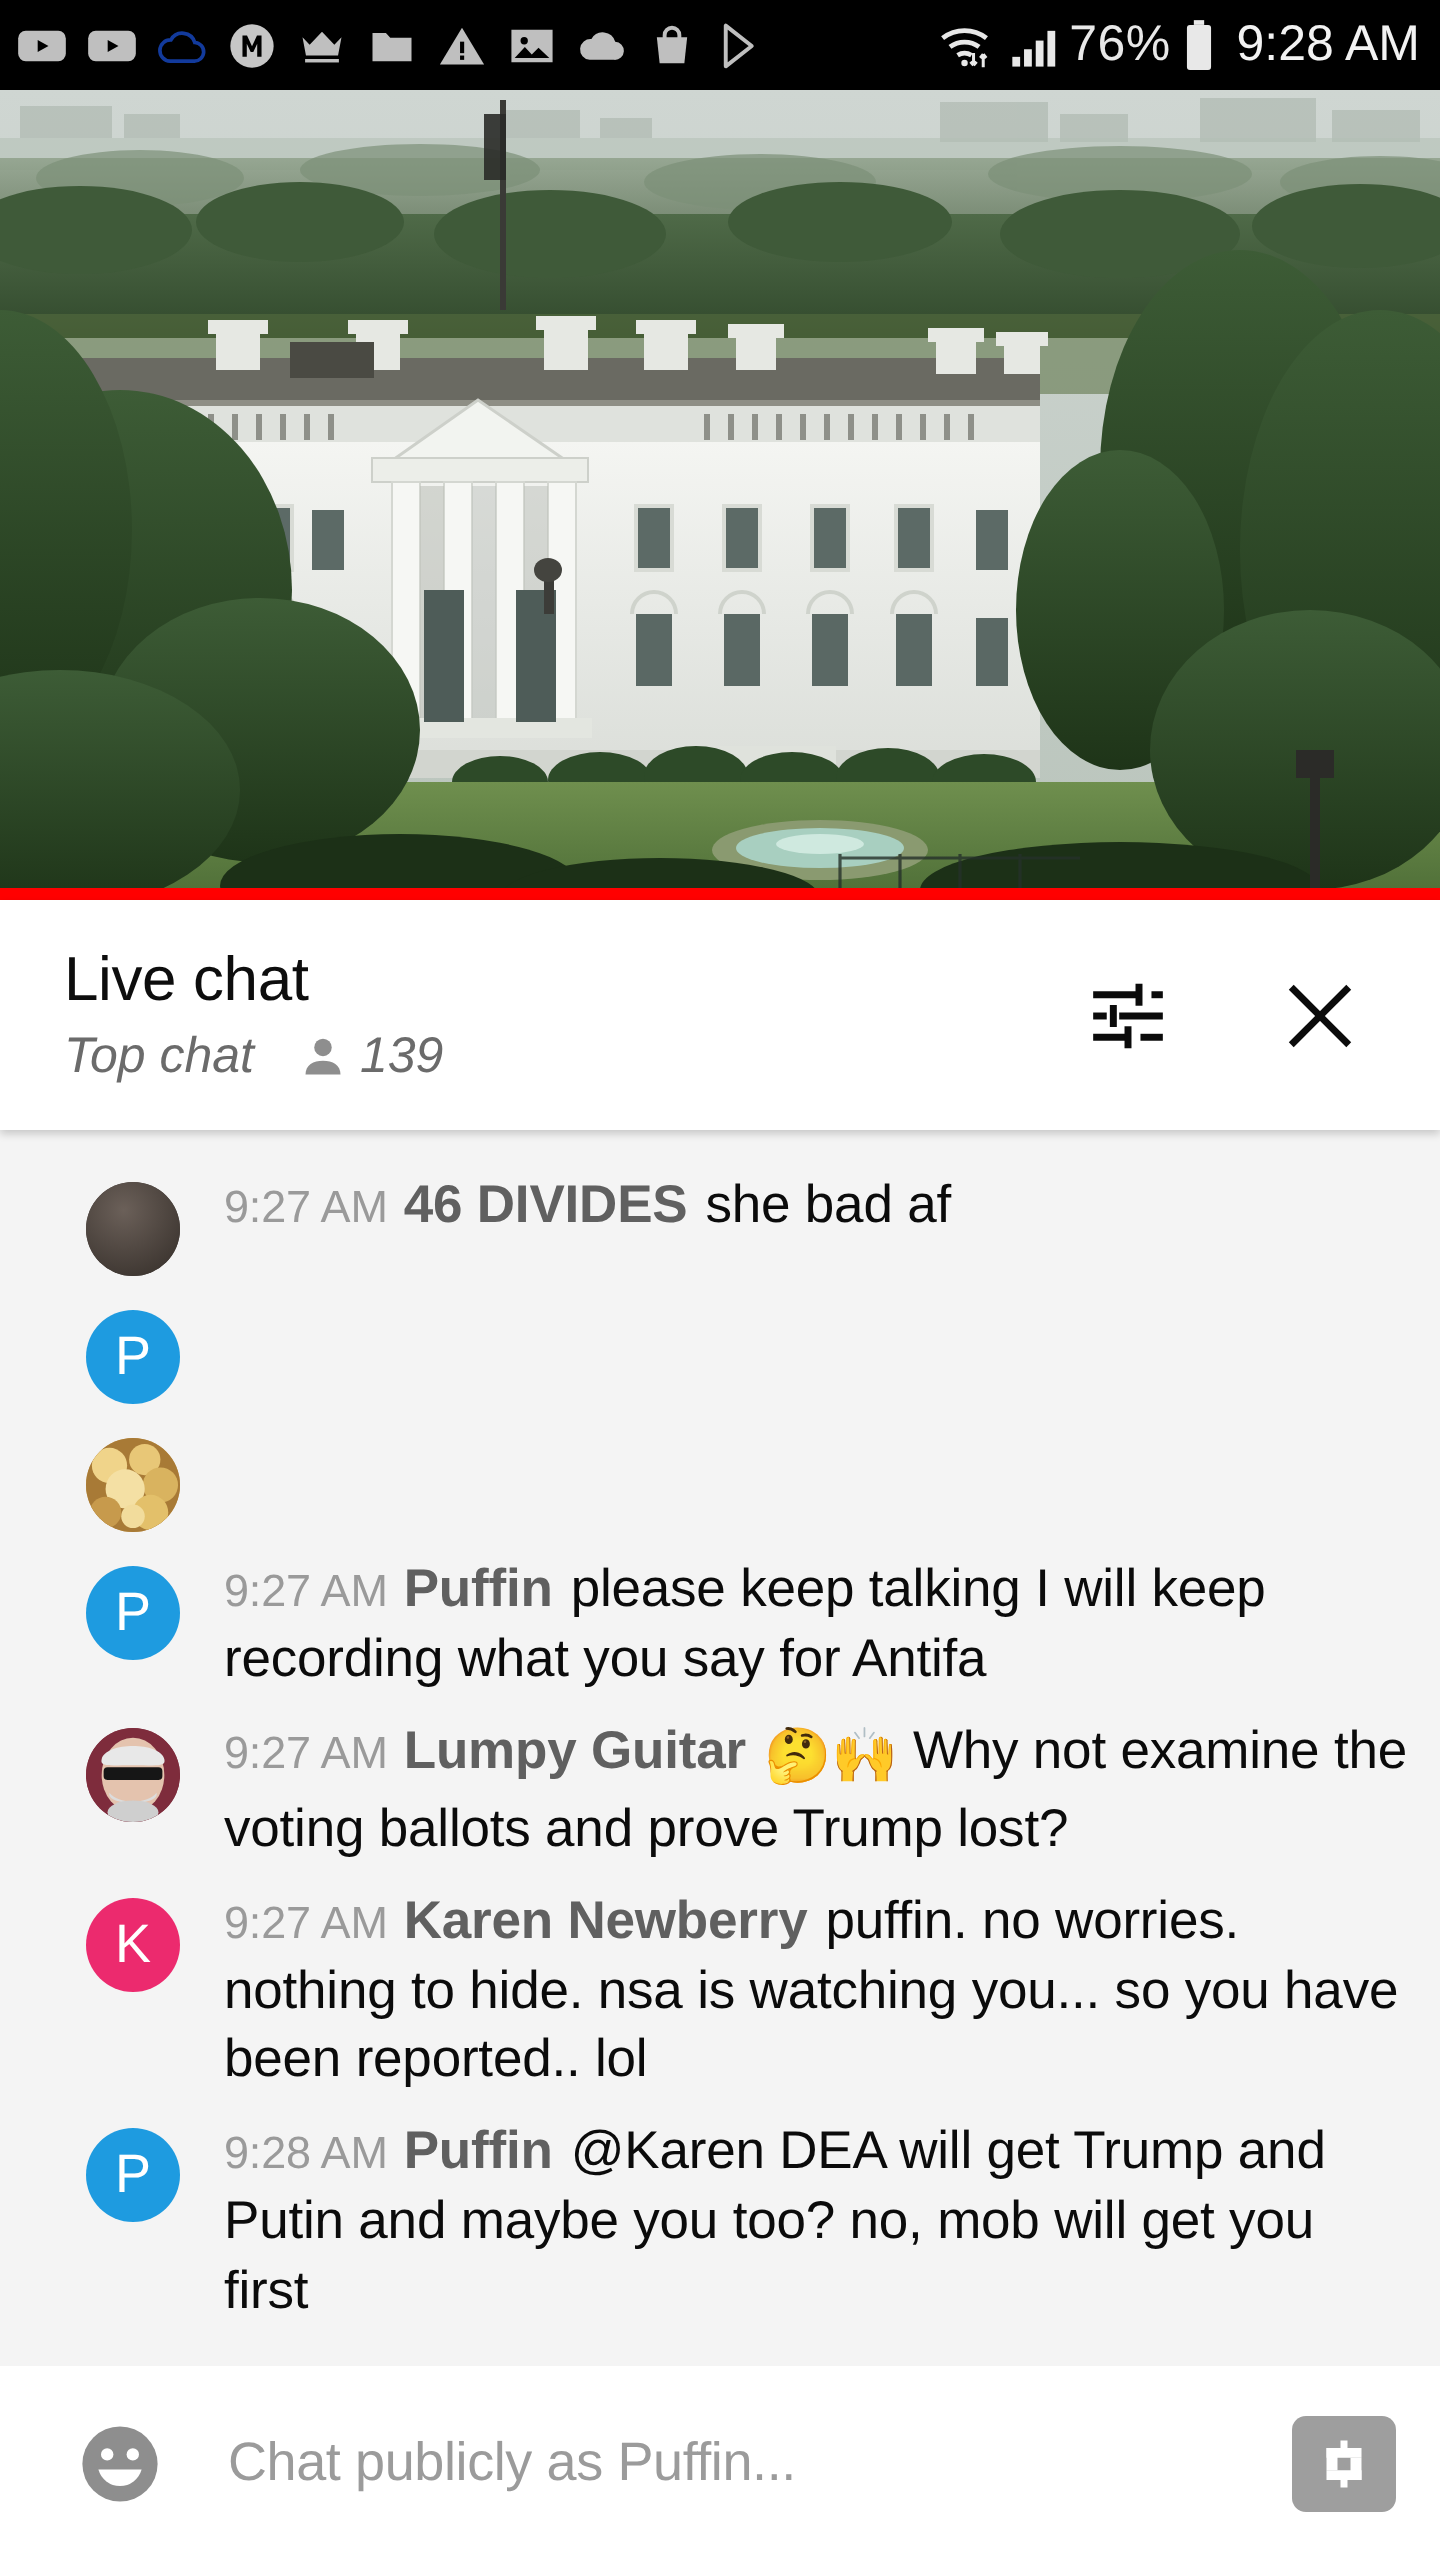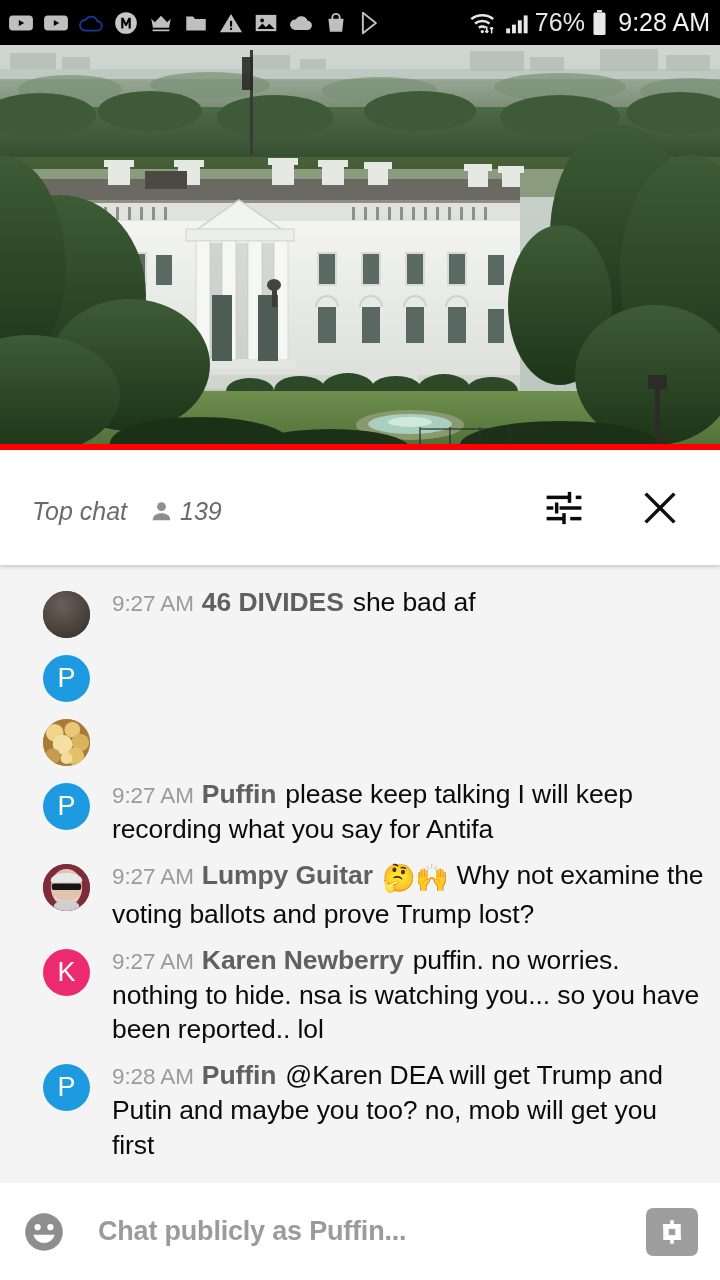--- a/index.html
+++ b/index.html
@@ -64,22 +64,21 @@
     margin-left:22px; font-size:26.5px; line-height:1.32; color:#0b0b0b;
     letter-spacing:-0.1px; padding-top:1px; flex:1;
   }
   .ts { color:#9a9a9a; font-size:22.5px; margin-right:8px; }
   .author { font-weight:bold; color:#606060; margin-right:9px; }
   .emo { font-size:27px; vertical-align:-3px; letter-spacing:0px; }
 
   
   .inputbar {
     flex:0 0 97px; background:#fff; display:flex; align-items:center;
-    padding:0 22px 0 20px;
-    font-weight:bold;
+    padding:0 22px 0 36px;
   }
   .ph { flex:1; font-size:27px; color:#9b9b9b; margin-left:30px; letter-spacing:-0.2px; }
   .superchat {
     width:52px; height:48px; border-radius:7px; background:#9e9e9e;
     display:flex; align-items:center; justify-content:center;
   }
 </style>
 </head>
 <body>
 
@@ -388,20 +387,21 @@
       <g fill="#2b2b28">
         <rect x="655" y="340" width="5" height="60"></rect>
         <rect x="648" y="330" width="19" height="14"></rect>
       </g>
     </svg>
     <div class="progress"></div>
   </div>
 
   <div class="chat-header">
     <div class="ch-titles">
+      <div class="ch-title">Live chat</div>
       <div class="ch-sub">
         <span class="ch-topchat">Top chat</span>
         <span class="ch-viewers">
           <svg style="width:25px;height:25px" viewBox="0 0 24 24">
             <circle cx="12" cy="7.4" r="4.2" fill="#8e8e8e"></circle>
             <path d="M3.6 20.4c0-4.6 3.8-6.6 8.4-6.6s8.4 2 8.4 6.6z" fill="#8e8e8e"></path>
           </svg>
           <span class="ch-count">139</span>
         </span>
       </div>

